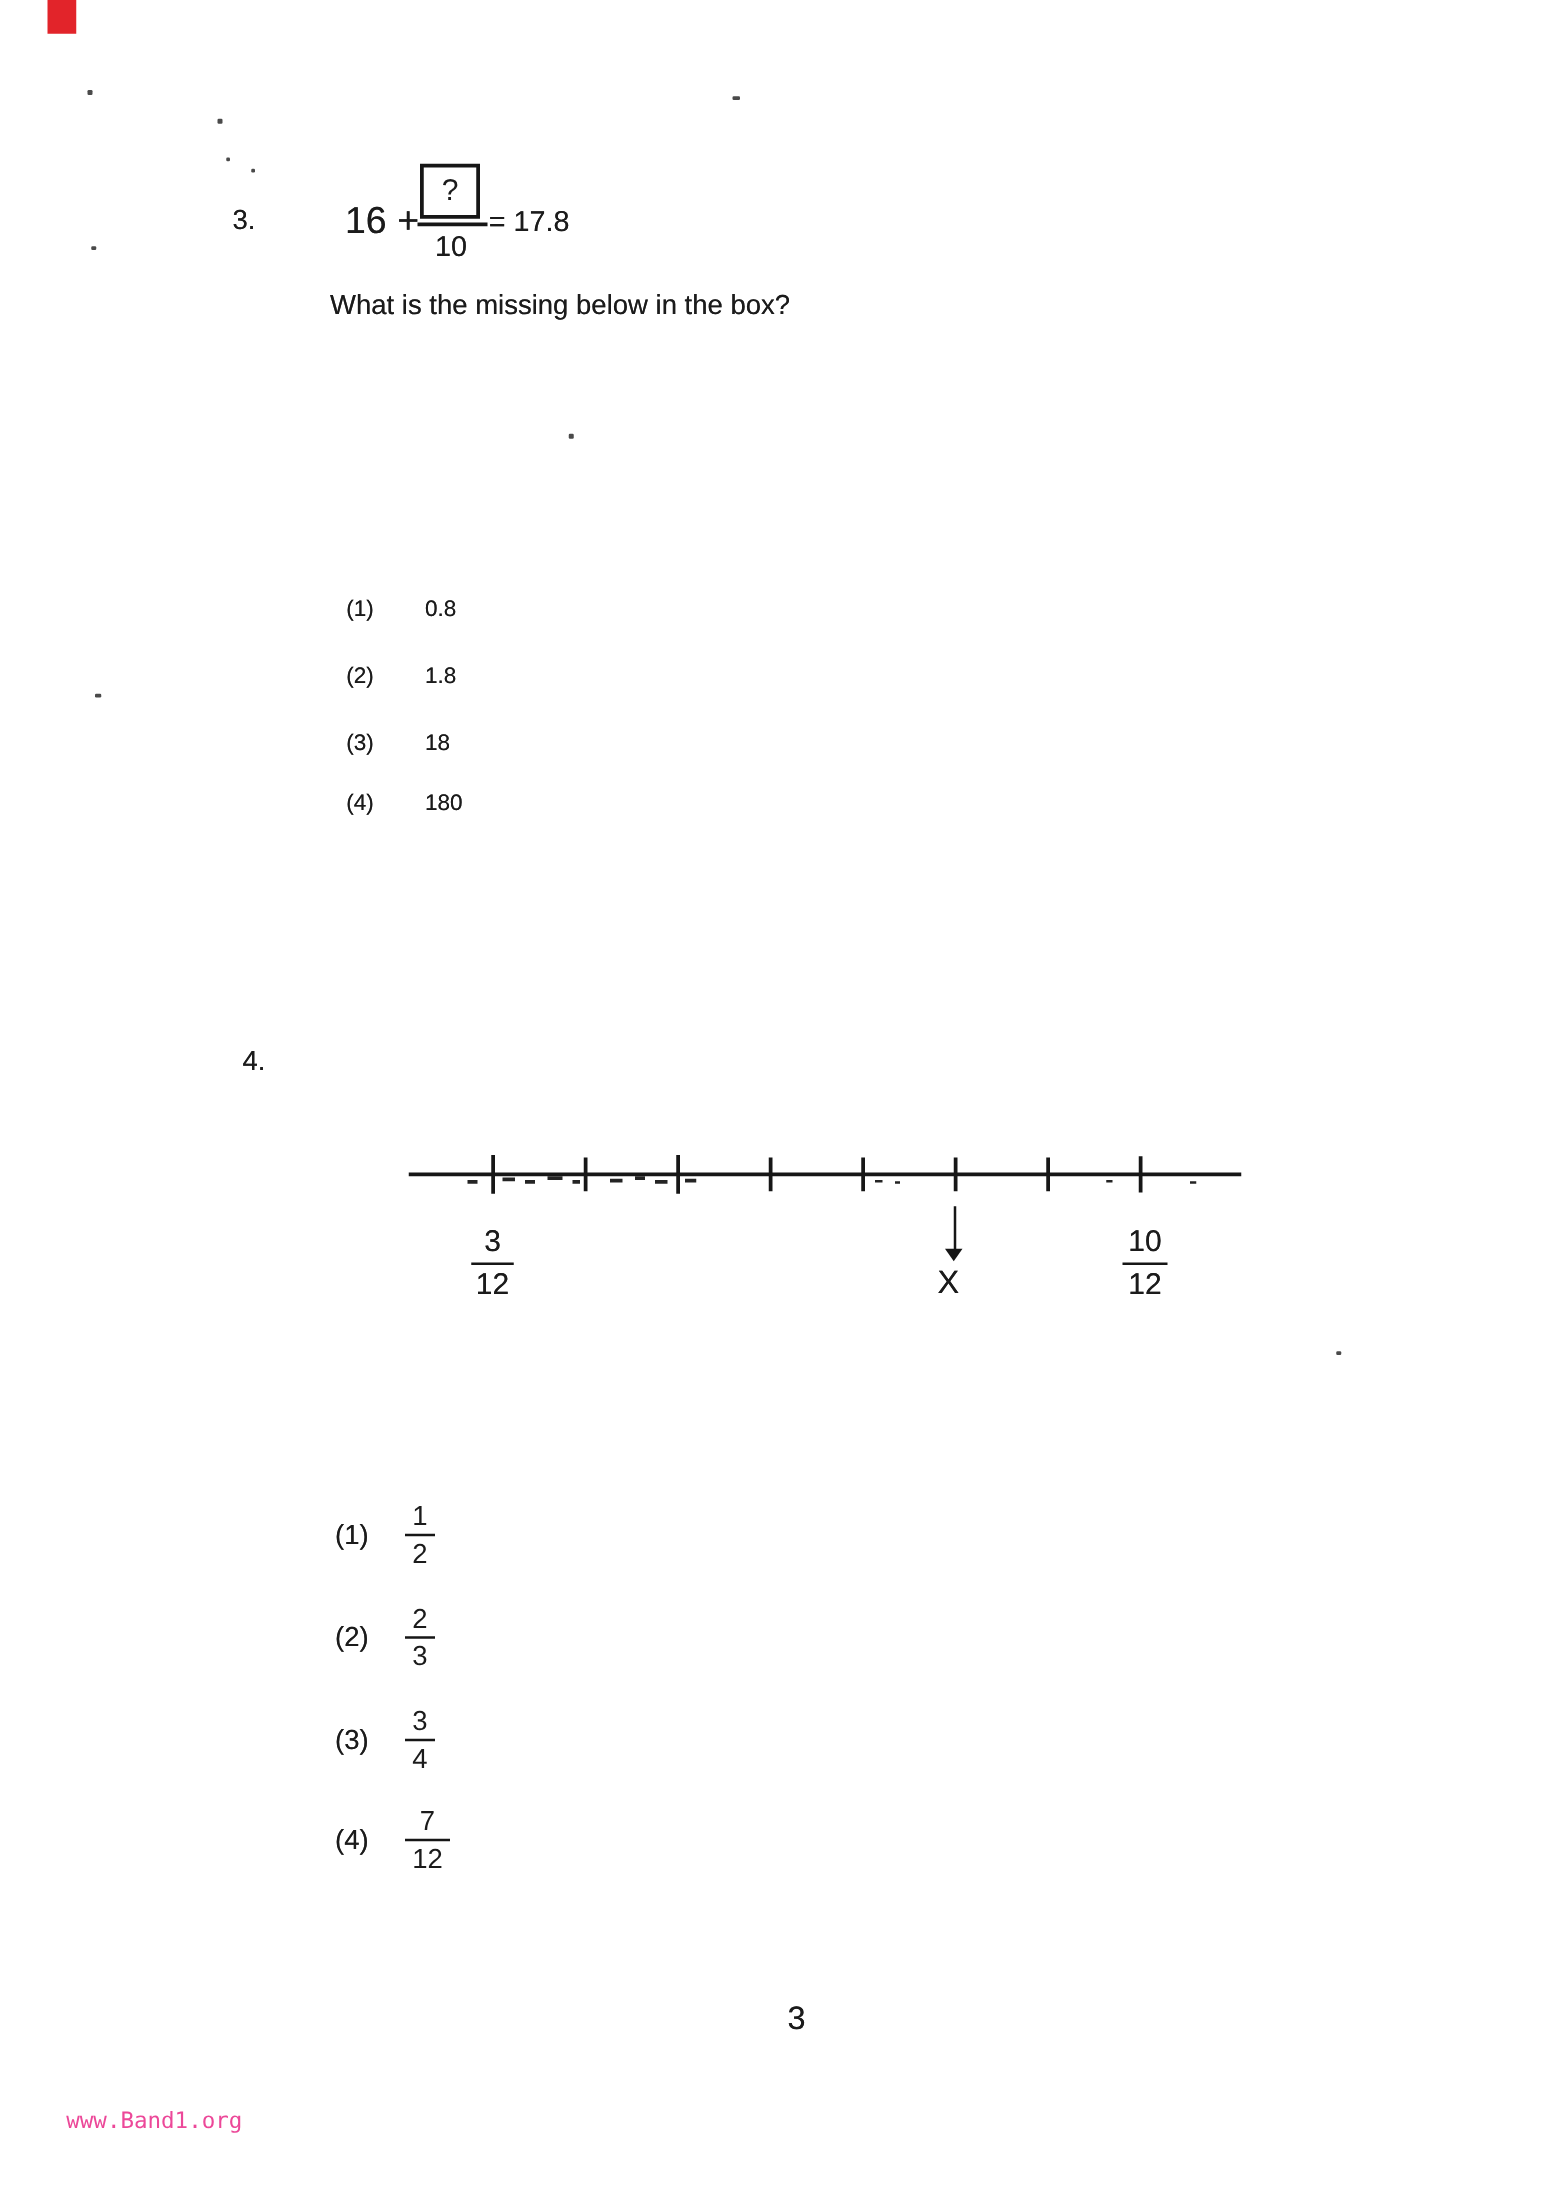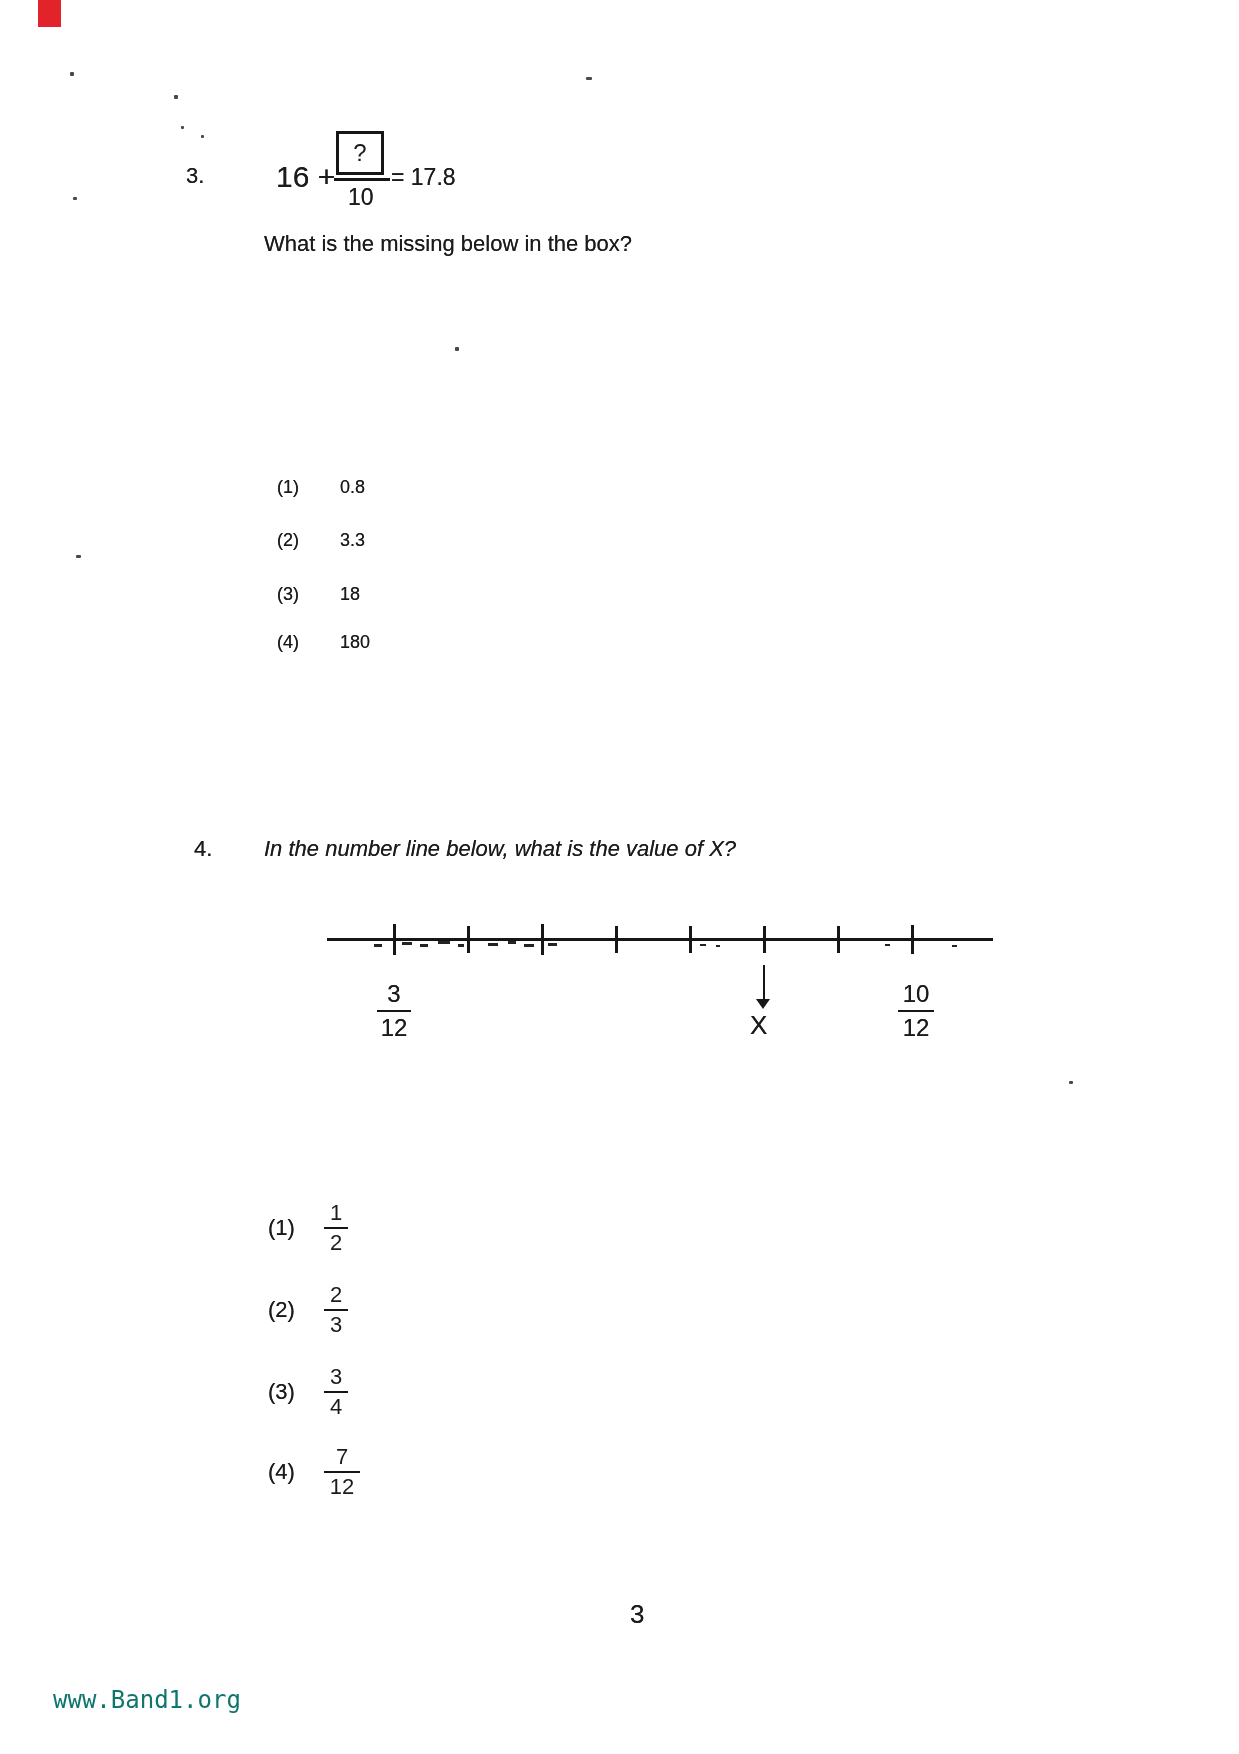--- a/index.html
+++ b/index.html
@@ -50,21 +50,21 @@
   .tick{position:absolute;top:926px;width:3px;height:27px;background:#161616;}
   .noise{position:absolute;background:#242424;}
   .arrow-line{position:absolute;left:763px;top:965px;width:2px;height:35px;background:#161616;}
   .arrow-head{position:absolute;left:756px;top:999px;width:0;height:0;
     border-left:7px solid transparent;border-right:7px solid transparent;
     border-top:10px solid #161616;}
   
   .watermark{
     position:absolute;left:53px;top:1686px;
     font-family:"DejaVu Sans Mono", monospace;
-    font-size:24px;color:#0f766e;
+    font-size:18px;color:#ec4899;
   }
 </style>
 </head>
 <body>
 
 <div id="page">
 
   <div class="redmark"></div>
   <div class="speckle" style="left:70px;top:72px;width:4px;height:4px;"></div>
   <div class="speckle" style="left:174px;top:95px;width:4px;height:4px;"></div>
@@ -88,31 +88,30 @@
   <div class="txt" style="left:348px;top:184px;font-size:23px;">10</div>
 
   <div class="txt" style="left:391px;top:164px;font-size:23px;">= 17.8</div>
 
   <div class="txt" style="left:264px;top:231px;">What is the missing below in the box?</div>
 
   <div class="opt" style="top:474px;">
     <span class="opt-label">(1)</span><span class="opt-value">0.8</span>
   </div>
   <div class="opt" style="top:527px;">
-    <span class="opt-label">(2)</span><span class="opt-value">3.3</span>
+    <span class="opt-label">(2)</span><span class="opt-value">1.8</span>
   </div>
   <div class="opt" style="top:581px;">
     <span class="opt-label">(3)</span><span class="opt-value">18</span>
   </div>
   <div class="opt" style="top:629px;">
     <span class="opt-label">(4)</span><span class="opt-value">180</span>
   </div>
 
   <div class="txt" style="left:194px;top:836px;">4.</div>
-  <div class="txt" style="left:264px;top:836px;font-style:italic;">In the number line below, what is the value of X?</div>
 
   <div>
     <div class="hline"></div>
     <div class="tick" style="left:393px;top:924px;height:31px;"></div>
     <div class="tick" style="left:467px;"></div>
     <div class="tick" style="left:541px;top:924px;height:31px;"></div>
     <div class="tick" style="left:615px;"></div>
     <div class="tick" style="left:689px;"></div>
     <div class="tick" style="left:763px;"></div>
     <div class="tick" style="left:837px;"></div>

